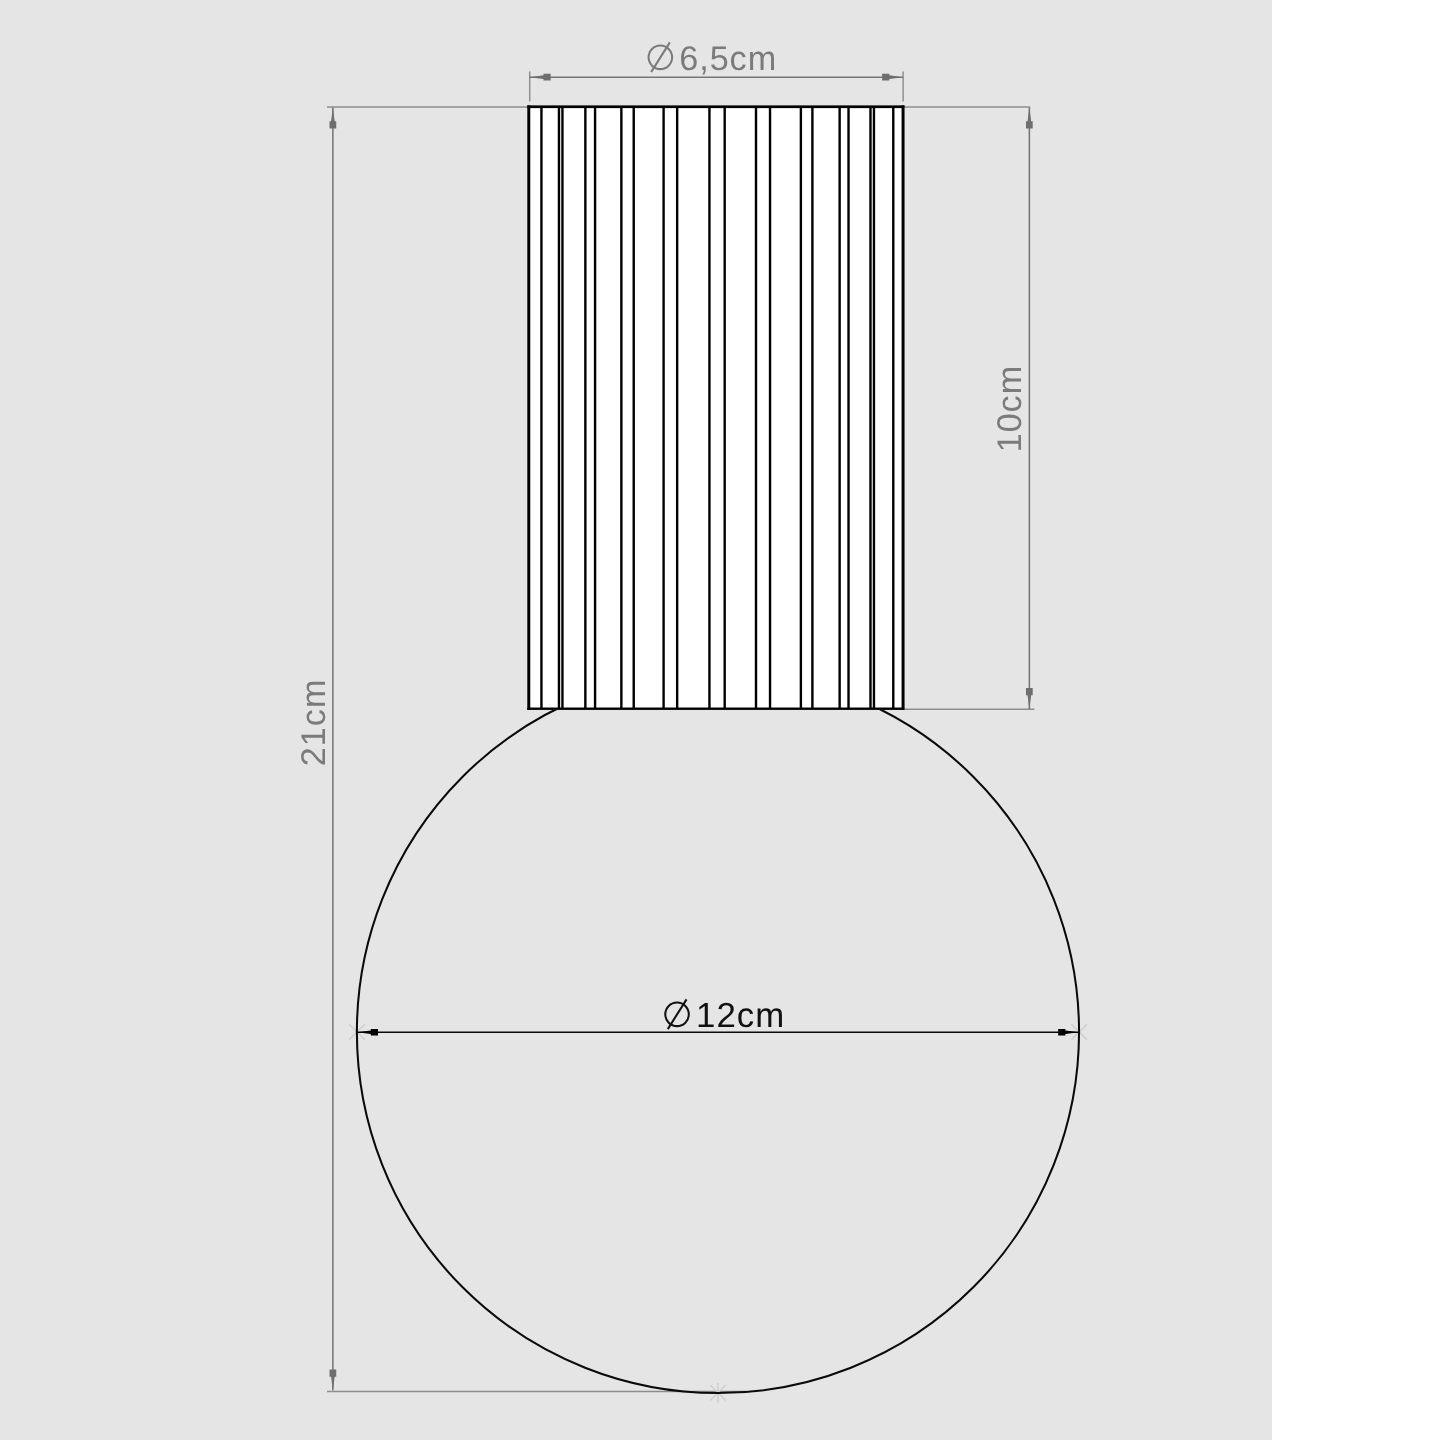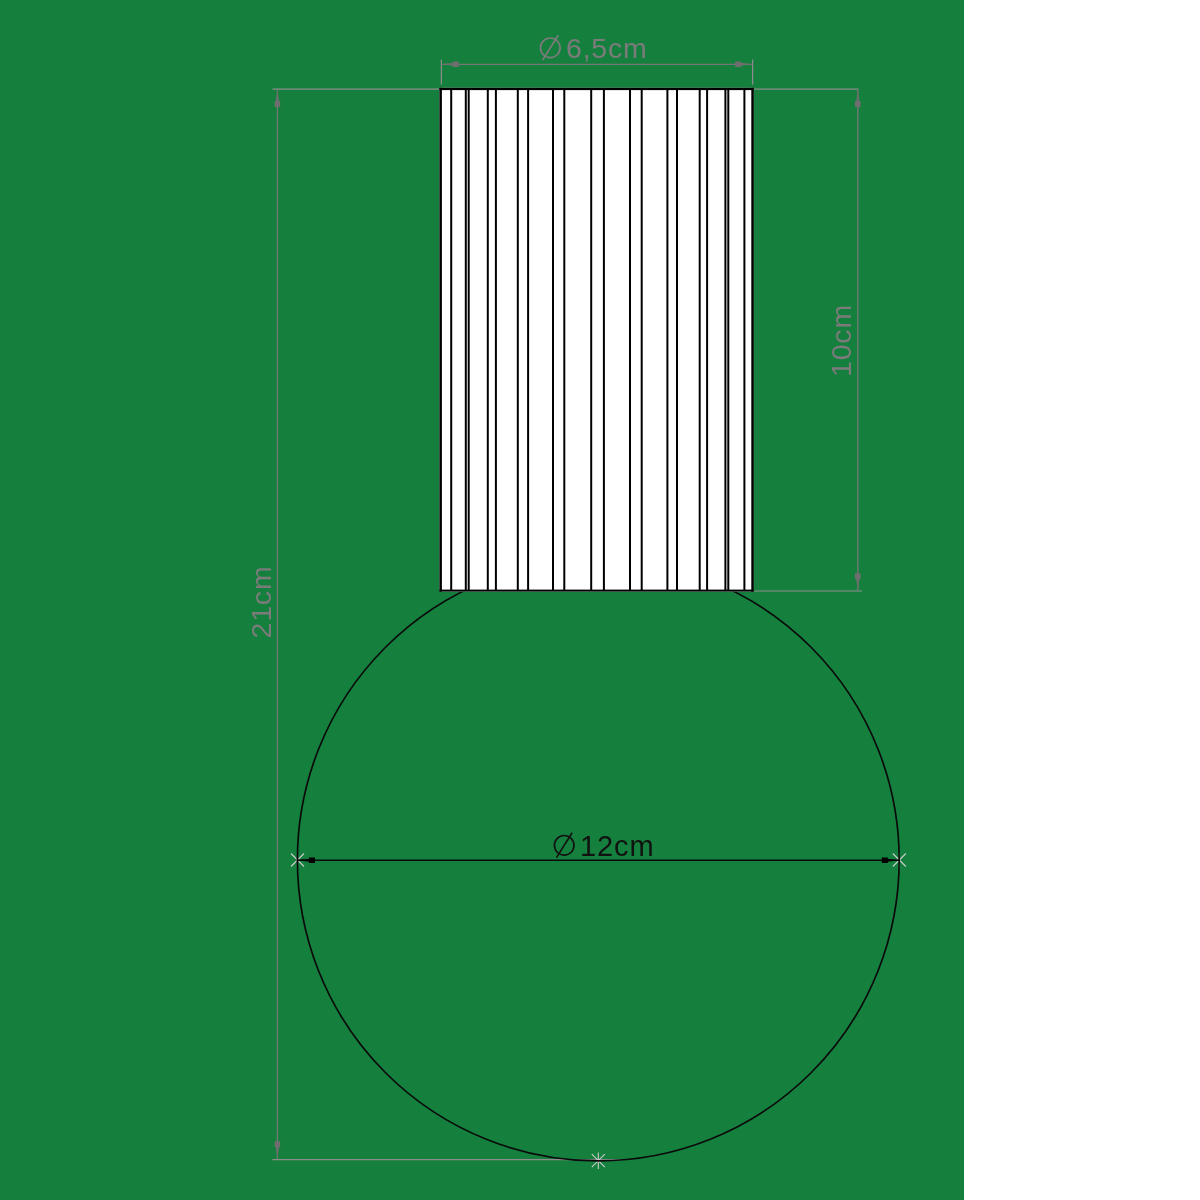--- a/index.html
+++ b/index.html
@@ -1,16 +1,16 @@
 <!DOCTYPE html>
 <html><head>
 <meta charset="utf-8">
 <style>
   html,body{margin:0;padding:0;background:#ffffff;}
-  .page{position:relative;width:964px;height:1200px;background:#15803d;overflow:hidden;}
+  .page{position:relative;width:1060px;height:1200px;background:#e5e5e5;overflow:hidden;}
   text{font-family:"Liberation Sans",sans-serif;}
 </style>
 </head>
 <body>
 
 <div class="page">
 <svg width="1200" height="1200" viewBox="0 0 1200 1200" xmlns="http://www.w3.org/2000/svg">
   <defs>
 
     <path id="arr" d="M0 0 L-11.5 -1.5 L-11.5 -2.8 L-17.5 -2.8 L-17.5 2.8 L-11.5 2.8 L-11.5 1.5 Z"></path>

